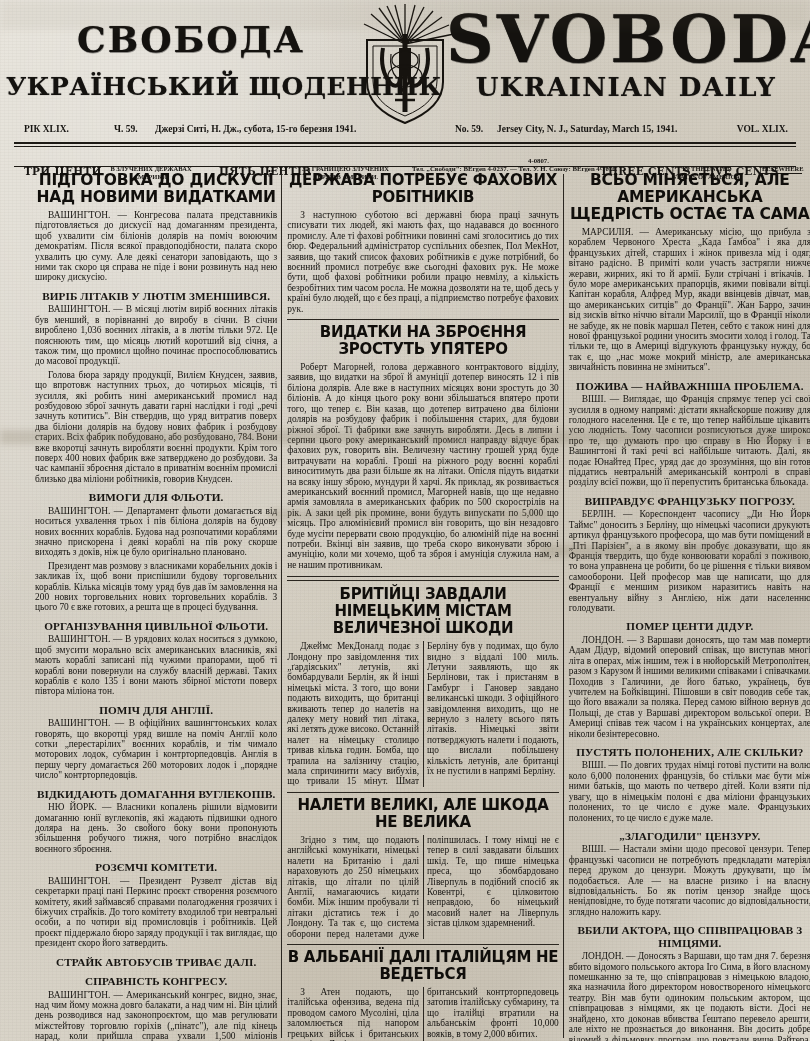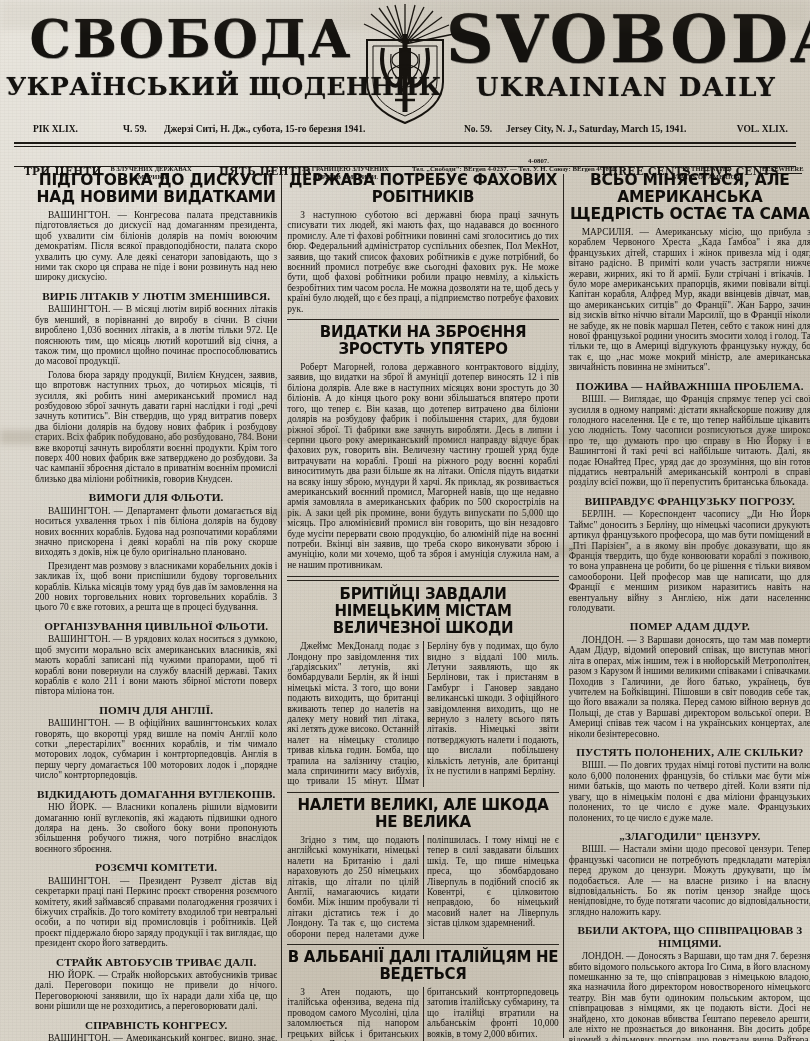--- a/index.html
+++ b/index.html
@@ -30,36 +30,36 @@
   
   .masthead{position:relative;height:122px;}
   .mast-left{position:absolute;left:6px;top:10px;width:370px;text-align:center;}
   .mast-right{position:absolute;right:4px;top:10px;width:360px;text-align:center;}
   .mast-title{
     font-family:"DejaVu Serif", serif;
     font-weight:bold;font-size:66px;line-height:58px;
     letter-spacing:3px;color:#14120f;white-space:nowrap;
     text-shadow:0 0 1px rgba(0,0,0,.55), .5px .5px 0 rgba(0,0,0,.35);
   }
-  .mast-title.ua{font-size:52px;letter-spacing:2px;}
+  .mast-title.ua{font-size:36px;letter-spacing:2px;}
   .mast-sub{
     font-family:"DejaVu Serif", serif;
     font-weight:bold;font-size:25px;line-height:30px;letter-spacing:.5px;
     margin-top:4px;white-space:nowrap;color:#14120f;
     text-shadow:0 0 1px rgba(0,0,0,.5);
   }
   .mast-sub.en{font-size:26px;letter-spacing:1.5px;}
 
   
   .emblem{position:absolute;left:50%;top:4px;transform:translateX(-50%);width:112px;height:116px;}
 
   
   .dateline{
     position:absolute;left:0;right:0;top:124px;height:15px;
-    font-size:9.5px;font-weight:bold;margin-left:9px;
+    font-size:9.5px;font-weight:bold;
   }
   .dl-l{position:absolute;left:24px;top:0;}
   .dl-c1{position:absolute;left:114px;top:0;}
   .dl-c2{position:absolute;left:155px;top:0;}
   .dl-r1{position:absolute;left:455px;top:0;}
   .dl-r2{position:absolute;left:497px;top:0;}
   .dl-far{position:absolute;right:22px;top:0;}
 
   .rule-wrap{position:absolute;left:14px;right:14px;top:142px;}
   .rule-thick{height:2px;background:#1d1a15;}
@@ -209,37 +209,36 @@
           <p class="bd">ВАШИНГТОН. — В місяці лютім виріб воєнних літаків був менший, в порівнанні до виробу в січни. В січни вироблено 1,036 воєнних літаків, а в лютім тільки 972. Це пояснюють тим, що місяць лютий коротший від січня, а також тим, що промисл щойно починає проспособлюватись до масової продукції.</p>
           <p class="bd">Голова бюра заряду продукції, Вилієм Кнудсен, заявив, що впротовж наступних трьох, до чотирьох місяців, ті зусилля, які робить нині американський промисл над розбудовою зброї зачнуть давати гарні наслідки і годі „речі зачнуть котитись". Він ствердив, що уряд витратив поверх два біліони долярів на будову нових фабрик і розбудову старих. Всіх фабрик побудовано, або розбудовано, 784. Вони вже вкоротці зачнуть виробляти воєнні продукти. Крім того поверх 400 нових фабрик вже затверджено до розбудови. За час кампанії зброєння дістало в приватнім воєннім промислі близько два міліони робітників, говорив Кнудсен.</p>
         </div>
         <div>
           <h2 class="sub">ВИМОГИ ДЛЯ ФЛЬОТИ.</h2>
           <p class="bd">ВАШИНГТОН. — Департамент фльоти домагається від носиться ухвалення трьох і пів біліона долярів на будову нових воєнних кораблів. Будова над розпочатими кораблями значно прискорена і деякі кораблі на пів року скорше виходять з доків, ніж це було оригінально плановано.</p>
           <p class="bd">Президент мав розмову з власниками корабельних доків і закликав їх, щоб вони приспішили будову торговельних кораблів. Кілька місяців тому уряд був дав їм замовлення на 200 нових торговельних нових торговельних кораблів. З цього 70 є вже готових, а решта ще в процесі будування.</p>
         </div>
         <div>
           <h2 class="sub">ОРГАНІЗУВАННЯ ЦИВІЛЬНОЇ ФЛЬОТИ.</h2>
-          <p class="bd">ВАШИНГТОН. — В урядових колах носиться з думкою, щоб змусити морально всіх американських власників, які мають кораблі записані під чужими прапорами, щоб ті кораблі вони повернули на службу власній державі. Таких кораблів є коло 211 і вони мають збірної містоти поверх півтора міліона тон.</p>
+          <p class="bd">ВАШИНГТОН. — В урядових колах носиться з думкою, щоб змусити морально всіх американських власників, які мають кораблі записані під чужими прапорами, щоб ті кораблі вони повернули на службу власній державі. Таких кораблів є коло 135 і вони мають збірної містоти поверх півтора міліона тон.</p>
         </div>
         <div>
           <h2 class="sub">ПОМІЧ ДЛЯ АНГЛІЇ.</h2>
-          <p class="bd">ВАШИНГТОН. — В офіційних вашингтонських колах говорять, що вкоротці уряд вишле на поміч Англії коло сотки „перестарілих" воєнних кораблів, и тім чимало моторових лодок, субмарин і контрторпедовців. Англія в першу чергу домагається 100 моторових лодок і „порядне число" контрторпедовців.</p>
+          <p class="bd">ВАШИНГТОН. — В офіційних вашингтонських колах говорять, що вкоротці уряд вишле на поміч Англії коло сотки „перестарілих" воєнних кораблів, и тім чимало моторових лодок, субмарин і контрторпедовців. Англія в першу чергу домагається 260 моторових лодок і „порядне число" контрторпедовців.</p>
         </div>
         <div>
           <h2 class="sub">ВІДКИДАЮТЬ ДОМАГАННЯ ВУГЛЕКОПІВ.</h2>
           <p class="bd">НЮ ЙОРК. — Власники копалень рішили відмовити домаганню юнії вуглекопів, які жадають підвишки одного доляра на день. Зо свойого боку вони пропонують збільшення робучого тижня, чого потрібно внаслідок воєнного зброєння.</p>
         </div>
         <div>
           <h2 class="sub">РОЗЄМЧІ КОМІТЕТИ.</h2>
           <p class="bd">ВАШИНГТОН. — Президент Рузвелт дістав від секретарки праці пані Перкинс проєкт створення розємчого комітету, який займавсяб справами полагодження грозячих і біжучих страйків. До того комітету входилоб три невтральні особи, а по чотири від промисловців і робітників. Цей проєкт піддержало бюро заряду продукції і так виглядає, що президент скоро його затвердить.</p>
         </div>
         <div>
           <h2 class="sub">СТРАЙК АВТОБУСІВ ТРИВАЄ ДАЛІ.</h2>
-          <p class="bd">НЮ ЙОРК. — Страйк нюйорських автобусників триває далі. Переговори покищо не привели до нічого. Переговорюючі занявили, що їх наради дали хіба це, що вони рішили ще не розходитись, а переговорювати далі.</p>
         </div>
         <div>
           <h2 class="sub">СПРАВНІСТЬ КОНГРЕСУ.</h2>
           <p class="bd">ВАШИНГТОН. — Американський конгрес, видно, знає, над чим йому можна довго балакати, а над чим ні. Він цілий день розводився над законопроєктом, що мав регулювати міжстейтову торговлю горіхів („пінатс"), але під кінець нарад, коли прийшла справа ухвали 1,500 міліонів додаткових долярів на армію, то конгрес ухвалив ці гроші за десять хвилин.</p>
         </div>
       </div>
     </div>
 
     <div class="vrule"></div>
 
@@ -279,21 +278,21 @@
       <div>
         <div>
           <h2 class="sub">ПОЖИВА — НАЙВАЖНІША ПРОБЛЕМА.</h2>
           <p class="bd">ВІШІ. — Виглядає, що Франція спрямує тепер усі свої зусилля в одному напрямі: дістати якнайскорше поживу для голодного населення. Це є те, що тепер найбільше цікавить усю людність. Тому часописи розписуються дуже широко про те, що думають про цю справу в Ню Йорку і в Вашингтоні й такі речі всі найбільше читають. Далі, як подає Юнайтед Прес, уряд дає до зрозуміння, що він готов піддатись невтральній американській контролі в справі розділу всієї пожви, що її перепустить британська бльокада.</p>
         </div>
         <div>
           <h2 class="sub">ВИПРАВДУЄ ФРАНЦУЗЬКУ ПОГРОЗУ.</h2>
           <p class="bd">БЕРЛІН. — Кореспондент часопису „Ди Ню Йорк Таймс" доносить з Берліну, що німецькі часописи друкують артикул французького професора, що мав бути поміщений в „Пті Парізієн", а в якому він пробує доказувати, що як Франція твердить, що буде конвоювати кораблі з поживою, то вона управнена це робити, бо це рішення є тільки виявом самооборони. Цей професор мав ще написати, що для Франції є меншим ризиком наразитись навіть на евентуальну війну з Англією, ніж дати населенню голодувати.</p>
         </div>
         <div>
-          <h2 class="sub">ПОМЕР АДАМ ДІДУР.</h2>
+          <h2 class="sub">ПОМЕР ЦЕНТИ ДІДУР.</h2>
           <p class="bd">ЛОНДОН. — З Варшави доносять, що там мав померти Адам Дідур, відомий оперовий співак, що виступав многі літа в операх, між іншим, теж і в нюйорській Метрополітен, разом з Карузом й іншими великими співаками і співачками. Походив з Галичини, де його батько, українець, був учителем на Бойківщині. Пішовши в світ поводив себе так, що його вважали за поляка. Перед самою війною вернув до Польщі, де став у Варшаві директором вольської опери. В Америці співав теж часом і на українських концертах, але ніколи безінтересовно.</p>
         </div>
         <div>
           <h2 class="sub">ПУСТЯТЬ ПОЛОНЕНИХ, АЛЕ СКІЛЬКИ?</h2>
           <p class="bd">ВІШІ. — По довгих трудах німці готові пустити на волю коло 6,000 полонених французів, бо стільки має бути між ними батьків, що мають по четверо дітей. Коли взяти під увагу, що в німецькім полоні є два міліони французьких полонених, то це число є дуже мале. Французьких полонених, то це число є дуже мале.</p>
         </div>
         <div>
           <h2 class="sub">„ЗЛАГОДИЛИ" ЦЕНЗУРУ.</h2>
           <p class="bd">ВІШІ. — Настали зміни щодо пресової цензури. Тепер французькі часописи не потребують предкладати матеріял перед друком до цензури. Можуть друкувати, що їм подобається. Але — на власне ризико і на власну відповідальність. Бо як потім цензор знайде щось ненідповідне, то буде потягати часопис до відповідальности, зглядно наложить кару.</p>
         </div>

